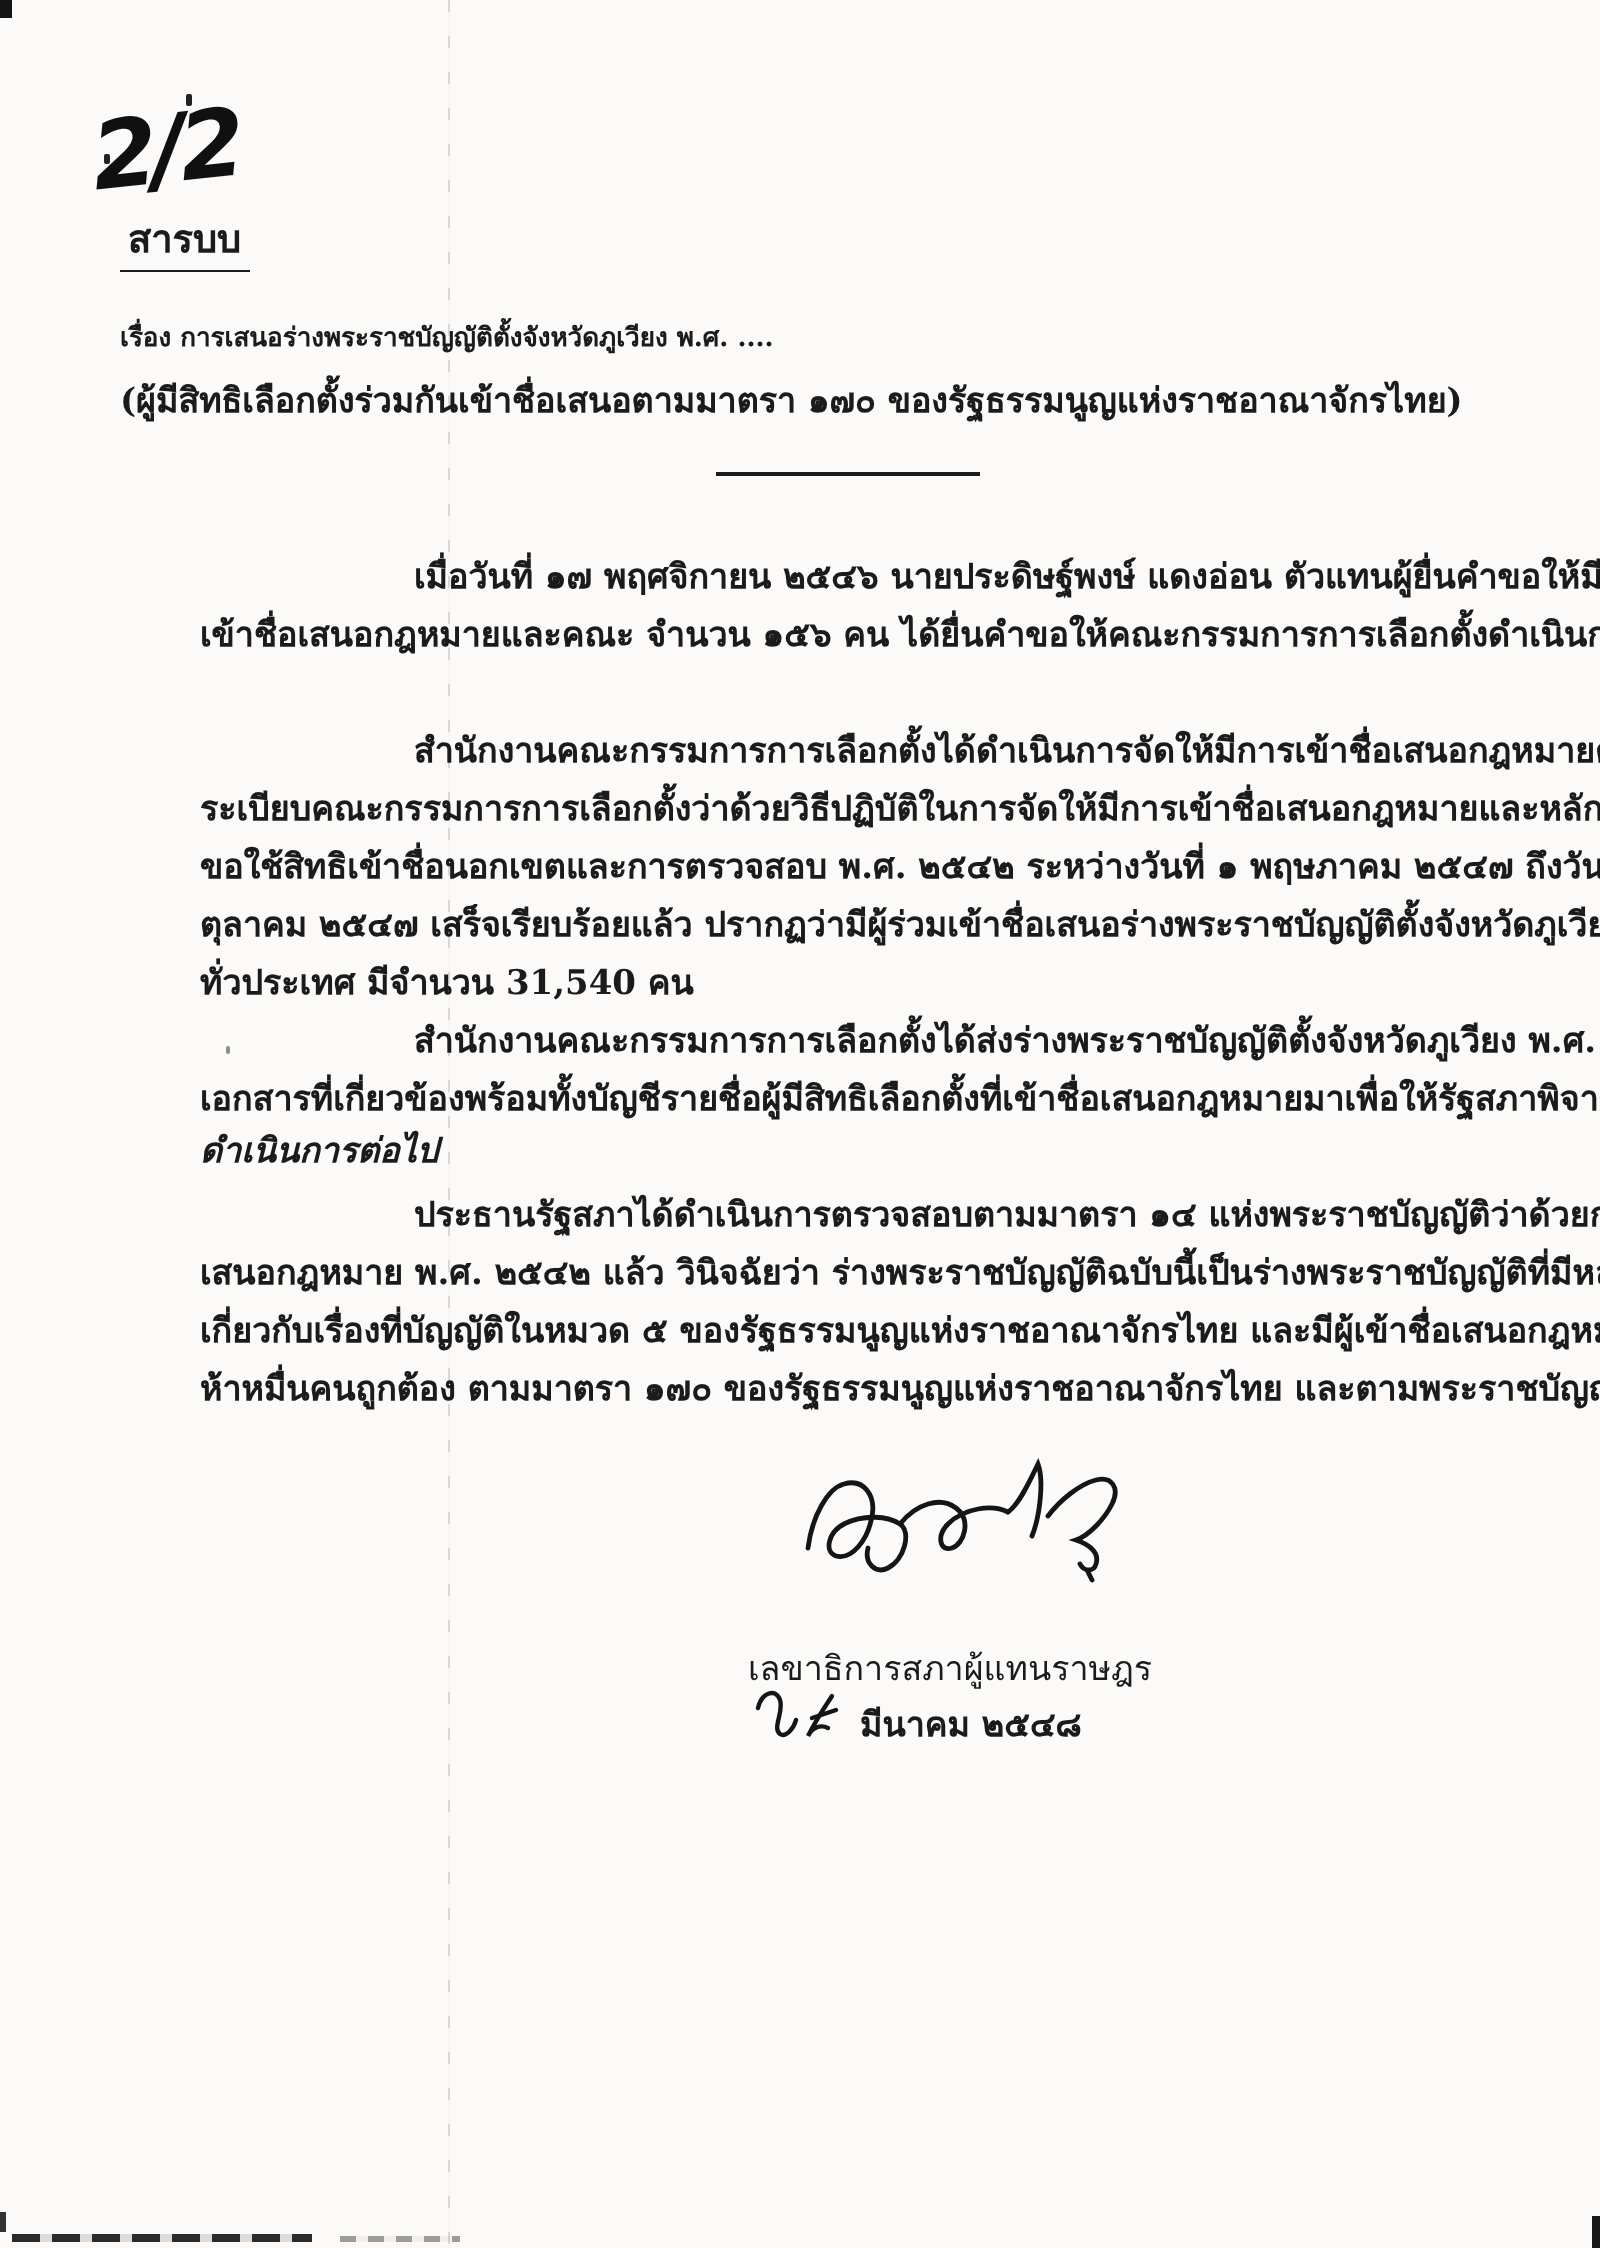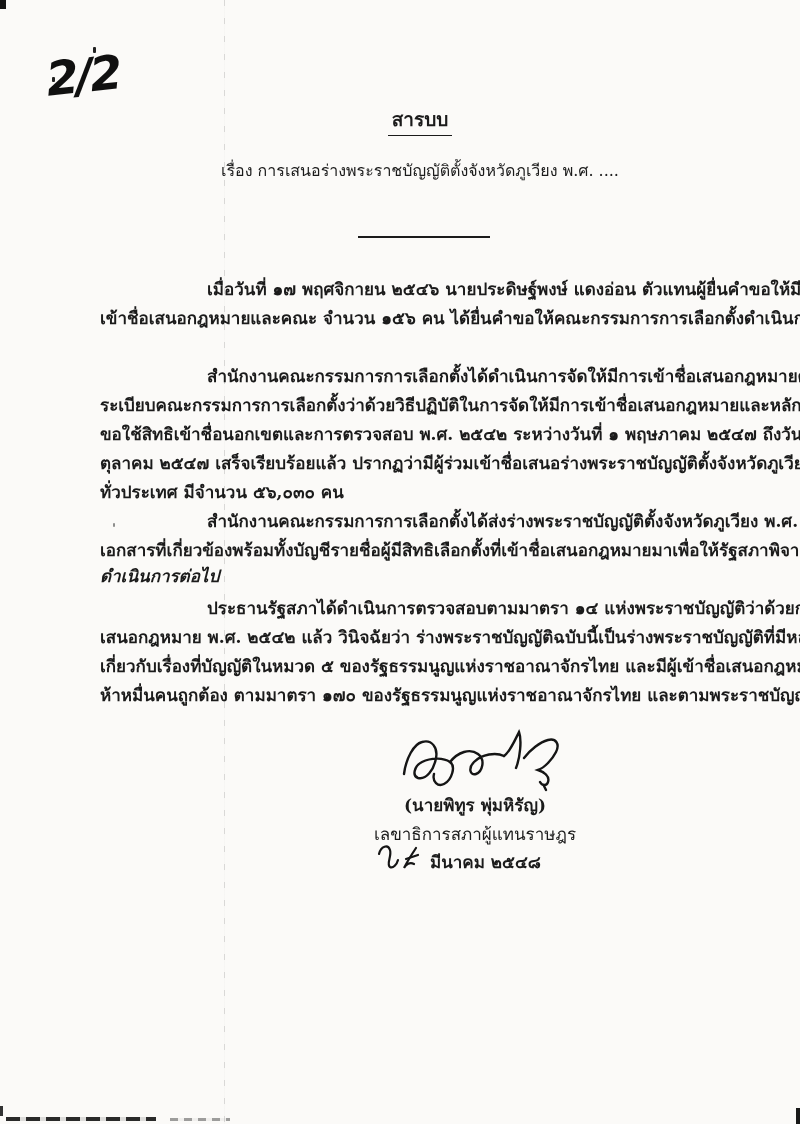--- a/index.html
+++ b/index.html
@@ -41,24 +41,24 @@
     position:absolute;left:46px;top:52px;
     font-family:"DejaVu Sans",sans-serif;
     font-weight:bold;font-style:italic;
     font-size:47px;line-height:1;
     transform:rotate(-6deg);
     letter-spacing:-3px;
     color:#101010;
   }
 
   
-  .center-row{position:absolute;left:60px;width:720px;text-align:center;white-space:nowrap;}
+  .center-row{position:absolute;left:60px;width:720px;text-align:left;white-space:nowrap;}
   .doc-title{top:104px;font-size:19px;font-weight:bold;}
   .doc-title .u{display:inline-block;border-bottom:1.6px solid #1b1b1b;padding:0 4px 1px 4px;}
-  .subject-1{top:158px;font-size:16px;font-weight:normal;}
+  .subject-1{top:158px;font-size:13px;font-weight:bold;}
   .subject-2{top:186px;font-size:17px;font-weight:bold;}
   .divider{position:absolute;left:358px;top:236px;width:132px;height:2px;background:#1b1b1b;}
 
   
   .bline{
     position:absolute;left:100px;
     font-size:17px;font-weight:600;
     white-space:nowrap;line-height:24px;
     color:#1b1b1b;
   }
@@ -87,51 +87,51 @@
   <div class="bottom-dashes-faint"></div>
   <div class="edge-mark-left"></div>
   <div class="edge-mark-right"></div>
 
   <div class="page-label">2/2</div>
 
   <div class="center-row doc-title">
     <span class="u">สารบบ</span>
   </div>
   <div class="center-row subject-1">เรื่อง  การเสนอร่างพระราชบัญญัติตั้งจังหวัดภูเวียง พ.ศ. ....</div>
+  <div class="center-row subject-2">(ผู้มีสิทธิเลือกตั้งร่วมกันเข้าชื่อเสนอตามมาตรา ๑๗๐ ของรัฐธรรมนูญแห่งราชอาณาจักรไทย)</div>
   <div class="divider"></div>
 
   <div class="bline indent" style="top:277px;">เมื่อวันที่ ๑๗ พฤศจิกายน ๒๕๔๖ นายประดิษฐ์พงษ์ แดงอ่อน ตัวแทนผู้ยื่นคำขอให้มีการ</div>
   <div class="bline" style="top:306px;">เข้าชื่อเสนอกฎหมายและคณะ จำนวน ๑๕๖ คน ได้ยื่นคำขอให้คณะกรรมการการเลือกตั้งดำเนินการจัดให้มีการ</div>
 
   <div class="bline indent" style="top:364px;">สำนักงานคณะกรรมการการเลือกตั้งได้ดำเนินการจัดให้มีการเข้าชื่อเสนอกฎหมายตาม</div>
   <div class="bline" style="top:393px;">ระเบียบคณะกรรมการการเลือกตั้งว่าด้วยวิธีปฏิบัติในการจัดให้มีการเข้าชื่อเสนอกฎหมายและหลักเกณฑ์การ</div>
   <div class="bline" style="top:422px;">ขอใช้สิทธิเข้าชื่อนอกเขตและการตรวจสอบ พ.ศ. ๒๕๔๒ ระหว่างวันที่ ๑ พฤษภาคม ๒๕๔๗ ถึงวันที่ ๒๕</div>
   <div class="bline" style="top:451px;">ตุลาคม ๒๕๔๗  เสร็จเรียบร้อยแล้ว ปรากฏว่ามีผู้ร่วมเข้าชื่อเสนอร่างพระราชบัญญัติตั้งจังหวัดภูเวียง พ.ศ. ....</div>
-  <div class="bline" style="top:480px;">ทั่วประเทศ มีจำนวน ๕๖,๐๓๐ คน</div>
+  <div class="bline" style="top:480px;">ทั่วประเทศ มีจำนวน 31,540 คน</div>
 
   <div class="bline indent" style="top:509px;">สำนักงานคณะกรรมการการเลือกตั้งได้ส่งร่างพระราชบัญญัติตั้งจังหวัดภูเวียง พ.ศ. .... และ</div>
   <div class="bline" style="top:538px;">เอกสารที่เกี่ยวข้องพร้อมทั้งบัญชีรายชื่อผู้มีสิทธิเลือกตั้งที่เข้าชื่อเสนอกฎหมายมาเพื่อให้รัฐสภาพิจารณาและ</div>
   <div class="bline" style="top:564px;font-style:italic;">ดำเนินการต่อไป</div>
 
   <div class="bline indent" style="top:596px;">ประธานรัฐสภาได้ดำเนินการตรวจสอบตามมาตรา ๑๔ แห่งพระราชบัญญัติว่าด้วยการเข้าชื่อ</div>
   <div class="bline" style="top:625px;">เสนอกฎหมาย พ.ศ. ๒๕๔๒  แล้ว วินิจฉัยว่า  ร่างพระราชบัญญัติฉบับนี้เป็นร่างพระราชบัญญัติที่มีหลักการ</div>
   <div class="bline" style="top:654px;">เกี่ยวกับเรื่องที่บัญญัติในหมวด ๕ ของรัฐธรรมนูญแห่งราชอาณาจักรไทย   และมีผู้เข้าชื่อเสนอกฎหมายครบ</div>
   <div class="bline" style="top:683px;">ห้าหมื่นคนถูกต้อง ตามมาตรา ๑๗๐ ของรัฐธรรมนูญแห่งราชอาณาจักรไทย และตามพระราชบัญญัติว่าด้วยการ</div>
 
   <svg class="sig-svg" width="180" height="72" viewBox="0 0 180 72">
     <g fill="none" stroke="#151515" stroke-width="2.4" stroke-linecap="round">
       <path d="M6,46 C8,30 16,16 24,14 C34,11 40,20 38,30 C36,42 28,52 20,50 C14,48 16,38 24,34 C34,29 46,30 52,34 C58,38 54,52 46,56 C40,59 34,54 36,46"></path>
       <path d="M52,34 C60,24 72,20 80,26 C88,32 84,44 78,46 C72,48 70,40 76,34 C84,26 98,24 106,28"></path>
       <path d="M106,28 C112,24 118,10 121,4 C124,12 122,30 118,40"></path>
       <path d="M126,30 C132,22 142,14 150,12 C158,10 162,16 158,24 C154,32 146,40 140,42 C146,44 152,48 150,54 C149,58 144,58 142,54"></path>
       <path d="M146,58 l2,4"></path>
     </g>
   </svg>
 
-  <div class="sig-name">(นายพิทูร พุ่มหิรัญ)</div>
   <div class="sig-pos">เลขาธิการสภาผู้แทนราษฎร</div>
 
   <svg class="day-svg" width="52" height="36" viewBox="0 0 52 36">
     <g fill="none" stroke="#151515" stroke-width="2.2" stroke-linecap="round">
       <path d="M3,14 C5,6 12,4 14,10 C16,16 10,24 14,27 C17,29 21,24 22,20"></path>
       <path d="M40,8 C36,14 31,22 28,28 C30,24 34,22 38,24"></path>
       <path d="M30,19 l12,-4"></path>
     </g>
   </svg>
   <div class="sig-date">มีนาคม ๒๕๔๘</div>

